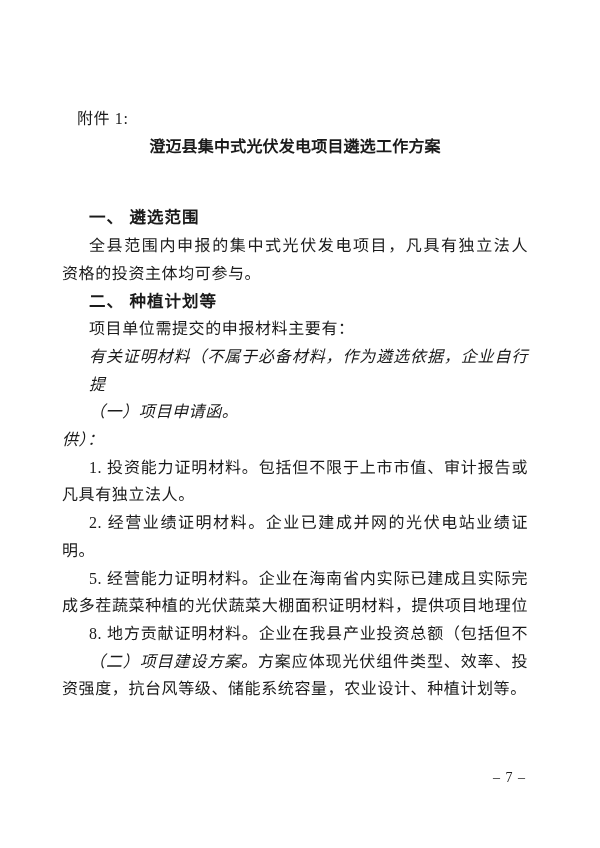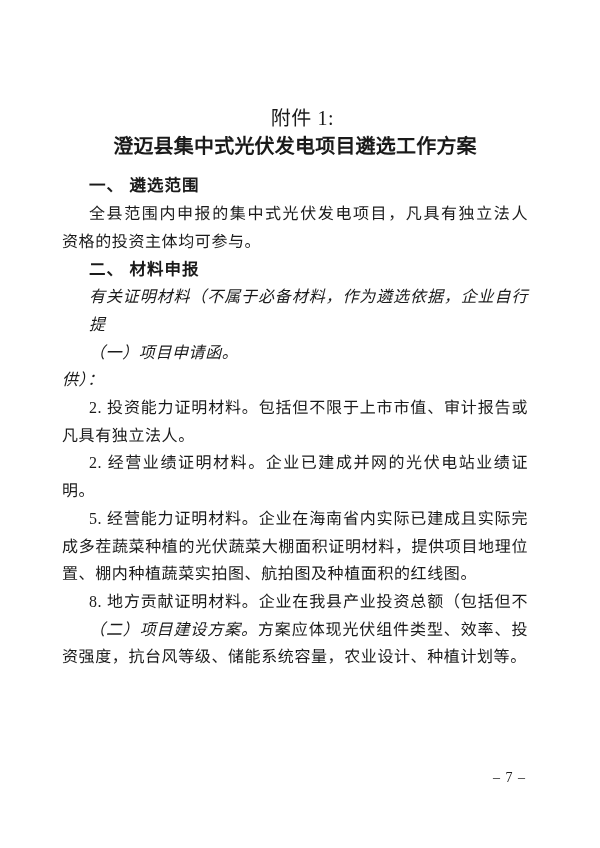--- a/index.html
+++ b/index.html
@@ -17,35 +17,34 @@
     overflow: hidden;
   }
   .content {
     position: absolute;
     left: 62px;
     top: 105px;
     width: 466px;
   }
   .attachment {
     padding-left: 15px;
-    font-size: 20px;
+    font-size: 16px;
     line-height: 27.7px;
     letter-spacing: 0.6px;
-    text-align: center;
   }
   .title {
-    font-size: 20px;
+    font-size: 16px;
     font-weight: 700;
     text-align: center;
     line-height: 27.7px;
     letter-spacing: 0.2px;
     white-space: nowrap;
   }
   #doc-body {
-    margin-top: 12px;
+    margin-top: 44px;
   }
   .line {
     font-size: 16px;
     line-height: 27.7px;
     min-height: 27.7px;
     letter-spacing: 0.6px;
   }
   .line.indent {
     padding-left: 27px;
   }
@@ -81,30 +80,30 @@
 <body>
 
 <div class="page">
   <div class="content">
     <div class="attachment">附件 1:</div>
     <div class="title">澄迈县集中式光伏发电项目遴选工作方案</div>
     <div id="doc-body">
         <div class="line indent"><span class="seg-hei">一、 遴选范围</span></div>
         <div class="line indent fill"><span class="seg-song">全县范围内申报的集中式光伏发电项目，凡具有独立法人</span></div>
         <div class="line"><span class="seg-song">资格的投资主体均可参与。</span></div>
-        <div class="line indent"><span class="seg-hei">二、 材料申报</span></div>
+        <div class="line indent"><span class="seg-hei">二、 种植计划等</span></div>
+        <div class="line indent"><span class="seg-song">项目单位需提交的申报材料主要有：</span></div>
         <div class="line indent fill"><span class="seg-kai">有关证明材料（不属于必备材料，作为遴选依据，企业自行提</span></div>
         <div class="line indent"><span class="seg-kai">（一）项目申请函。</span></div>
         <div class="line"><span class="seg-kai">供）：</span></div>
-        <div class="line indent fill"><span class="seg-song">2. 投资能力证明材料。包括但不限于上市市值、审计报告或</span></div>
+        <div class="line indent fill"><span class="seg-song">1. 投资能力证明材料。包括但不限于上市市值、审计报告或</span></div>
         <div class="line"><span class="seg-song">凡具有独立法人。</span></div>
         <div class="line indent fill"><span class="seg-song">2. 经营业绩证明材料。企业已建成并网的光伏电站业绩证</span></div>
         <div class="line"><span class="seg-song">明。</span></div>
         <div class="line indent fill"><span class="seg-song">5. 经营能力证明材料。企业在海南省内实际已建成且实际完</span></div>
         <div class="line fill"><span class="seg-song">成多茬蔬菜种植的光伏蔬菜大棚面积证明材料，提供项目地理位</span></div>
-        <div class="line"><span class="seg-song">置、棚内种植蔬菜实拍图、航拍图及种植面积的红线图。</span></div>
         <div class="line indent fill"><span class="seg-song">8. 地方贡献证明材料。企业在我县产业投资总额（包括但不</span></div>
         <div class="line indent fill"><span class="seg-kai">（二）项目建设方案。</span><span class="seg-song">方案应体现光伏组件类型、效率、投</span></div>
         <div class="line"><span class="seg-song">资强度，抗台风等级、储能系统容量，农业设计、种植计划等。</span></div>
       </div>
   </div>
   <div class="page-number">– 7 –</div>
 </div>
 
 </body></html>

